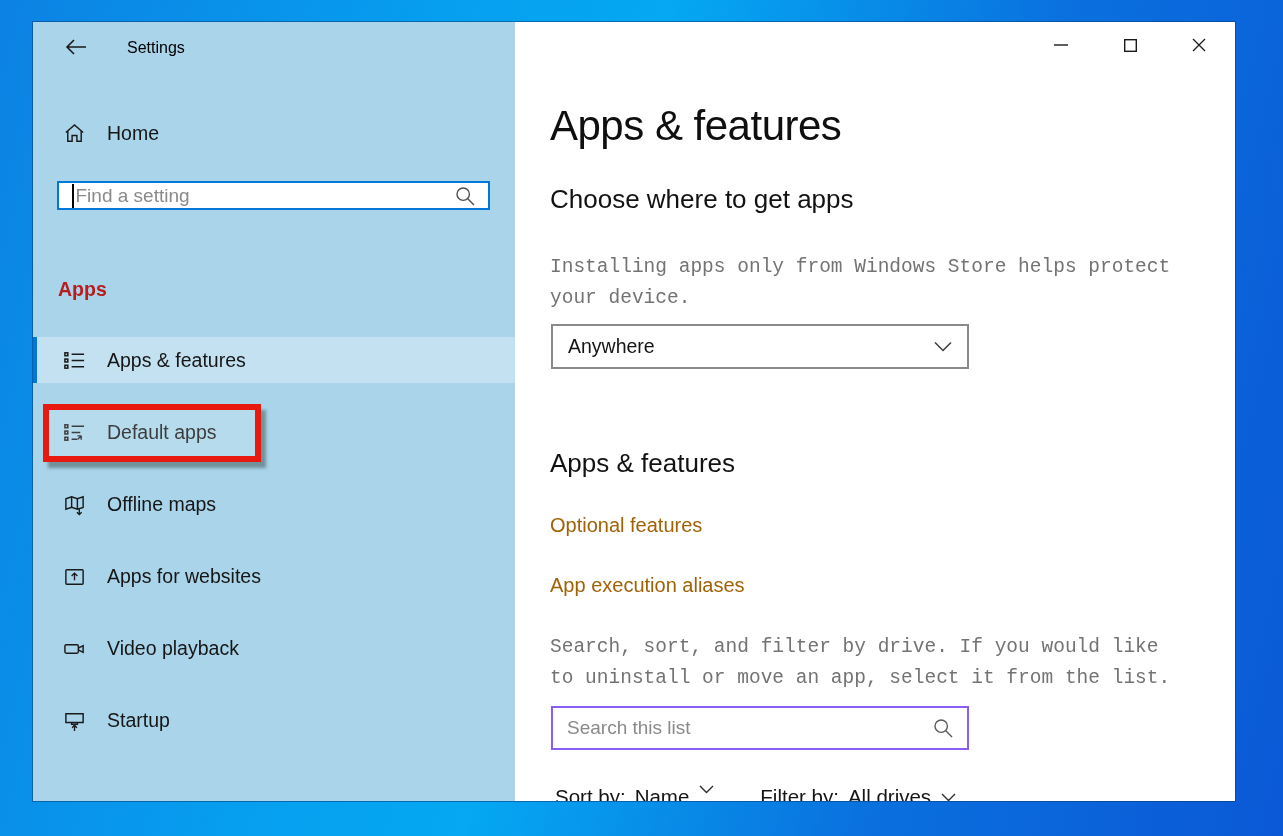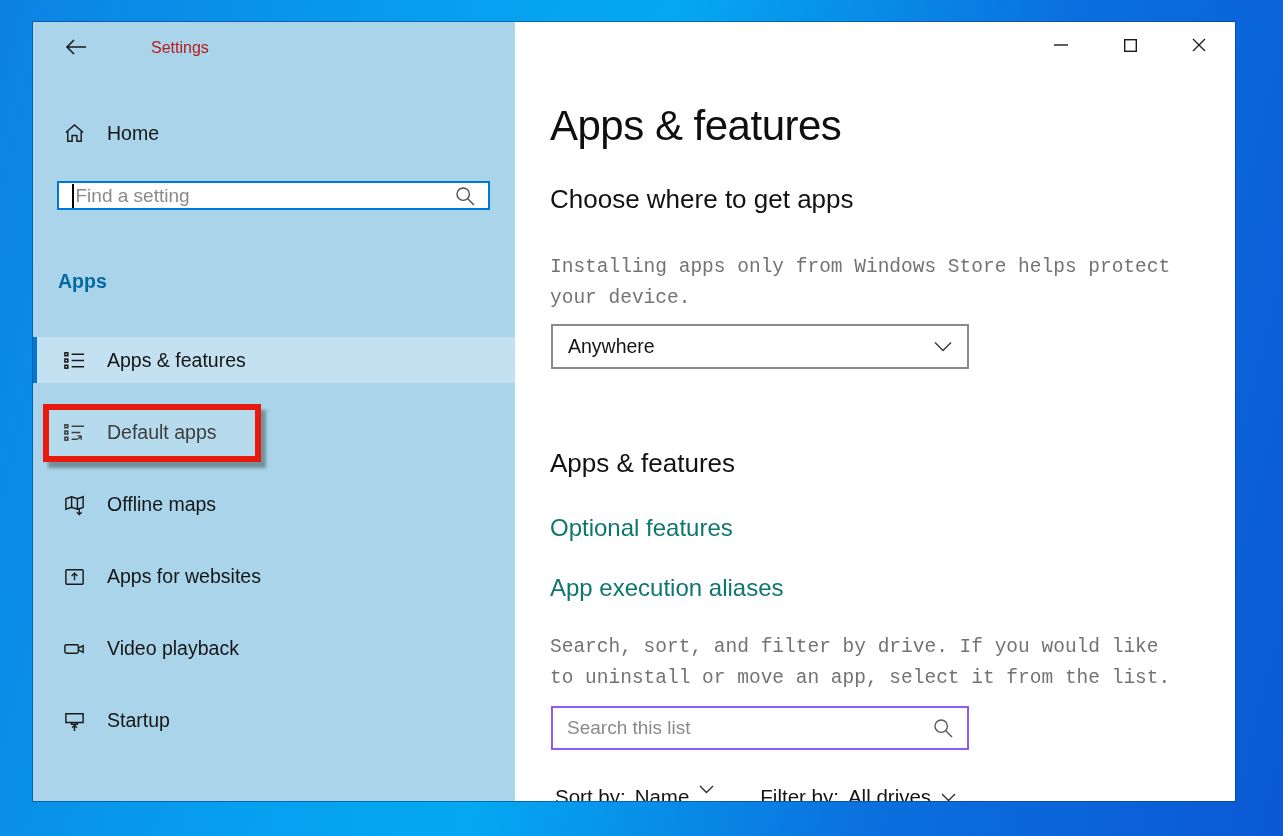--- a/index.html
+++ b/index.html
@@ -16,30 +16,30 @@
   
   .sidebar {
     position:absolute; left:0; top:0; width:482px; height:100%;
     background:#a9d4ea; color:#161616;
   }
   .back-btn {
     position:absolute; left:22px; top:10px; width:42px; height:30px;
     background:transparent; border:none; cursor:pointer;
     display:flex; align-items:center; justify-content:center;
   }
-  .app-title { position:absolute; left:94px; top:17px; font-size:16px; color:#b91c1c;margin-left:24px; }
+  .app-title { position:absolute; left:94px; top:17px; font-size:16px; color:#000000; }
   .side-row {
     position:absolute; left:0; width:100%; height:46px;
     display:flex; align-items:center; padding-left:29px; gap:21px;
     font-size:19.5px; cursor:pointer;
   }
   .side-row .icn { width:24px; height:24px; flex:none; display:flex; align-items:center; justify-content:center; }
   .side-row.selected { background:rgba(255,255,255,0.30); }
   .accent-bar { position:absolute; left:0; top:0; bottom:0; width:4px; background:#0078d7; }
-  .section-hd { position:absolute; left:25px; top:248px; font-size:19.5px; font-weight:bold; color:#0369a1; }
+  .section-hd { position:absolute; left:25px; top:256px; font-size:19.5px; font-weight:bold; color:#b91c1c; }
   .find-box {
     position:absolute; left:24px; top:159px; width:433px; height:29px;
     background:#fff; border:2px solid #0078d7;
     display:flex; align-items:center; padding:0 13px; gap:2px;
   }
   .caret { width:1.5px; height:24px; background:#000; flex:none; }
   .find-box input, .list-search input {
     border:none; outline:none; flex:1; font-family:inherit;
     font-size:19px; color:#222; background:transparent; min-width:0;
   }
@@ -68,21 +68,21 @@
   .h2.appsfeat { top:426px; }
   .para { position:absolute; left:35px; width:632px; font-size:19.5px; line-height:31px; color:#737373;font-family:Liberation Mono, monospace; }
   .para.p1 { top:230px; }
   .para.p2 { top:610px; }
   .dropdown {
     position:absolute; left:36px; top:302px; width:418px; height:45px;
     border:2px solid #8a8a8a; background:#fff; cursor:pointer;
     display:flex; align-items:center; padding:0 15px; font-size:19.5px; color:#141414;gap:20px;
   }
   .dropdown .chev { margin-left:auto; }
-  .link { position:absolute; left:35px; font-size:24px; color:#0f766e; cursor:pointer; text-decoration:none; display:block; }
+  .link { position:absolute; left:35px; font-size:20px; color:#a16207; cursor:pointer; text-decoration:none; display:block; }
   .link.l1 { top:492px; }
   .link.l2 { top:552px; }
   .list-search {
     position:absolute; left:36px; top:684px; width:418px; height:44px;
     border:2px solid #8b5cf6; background:#fff;
     display:flex; align-items:center; padding:0 14px; gap:6px;
   }
   .sort-row {
     position:absolute; left:40px; top:763px; display:flex; align-items:flex-start;
     font-size:20.5px; color:#151515; white-space:nowrap;

